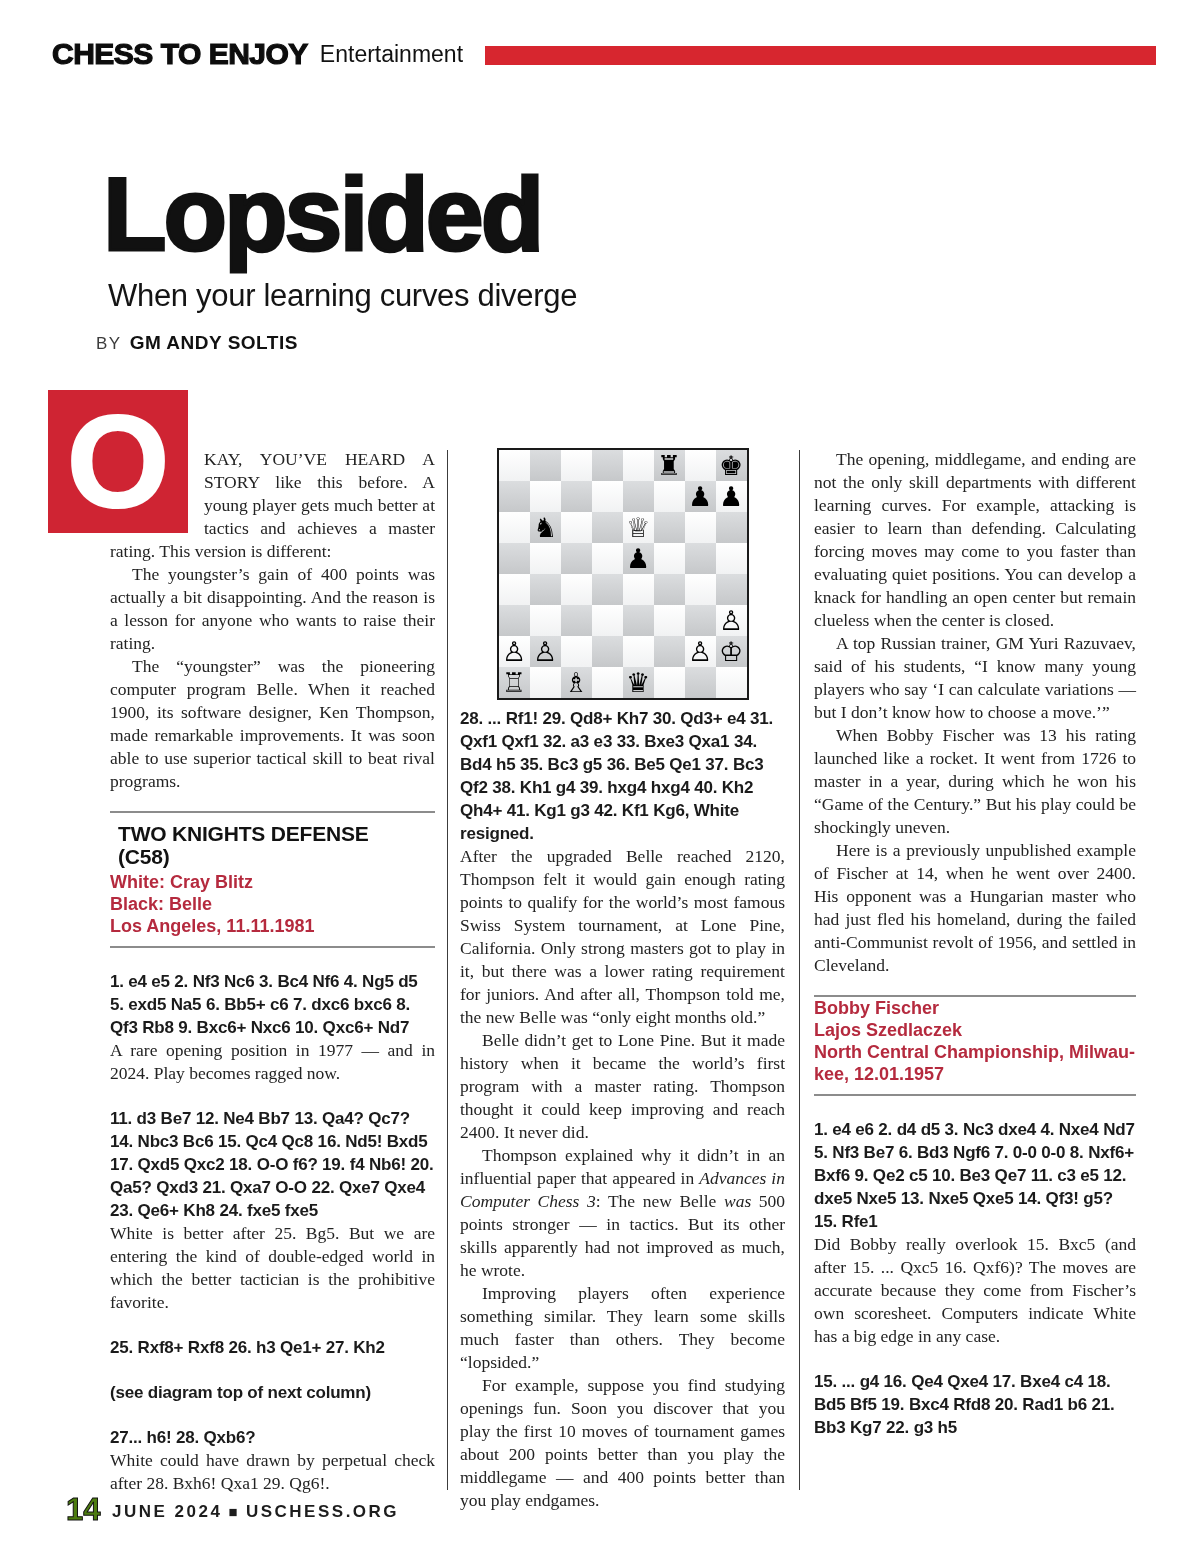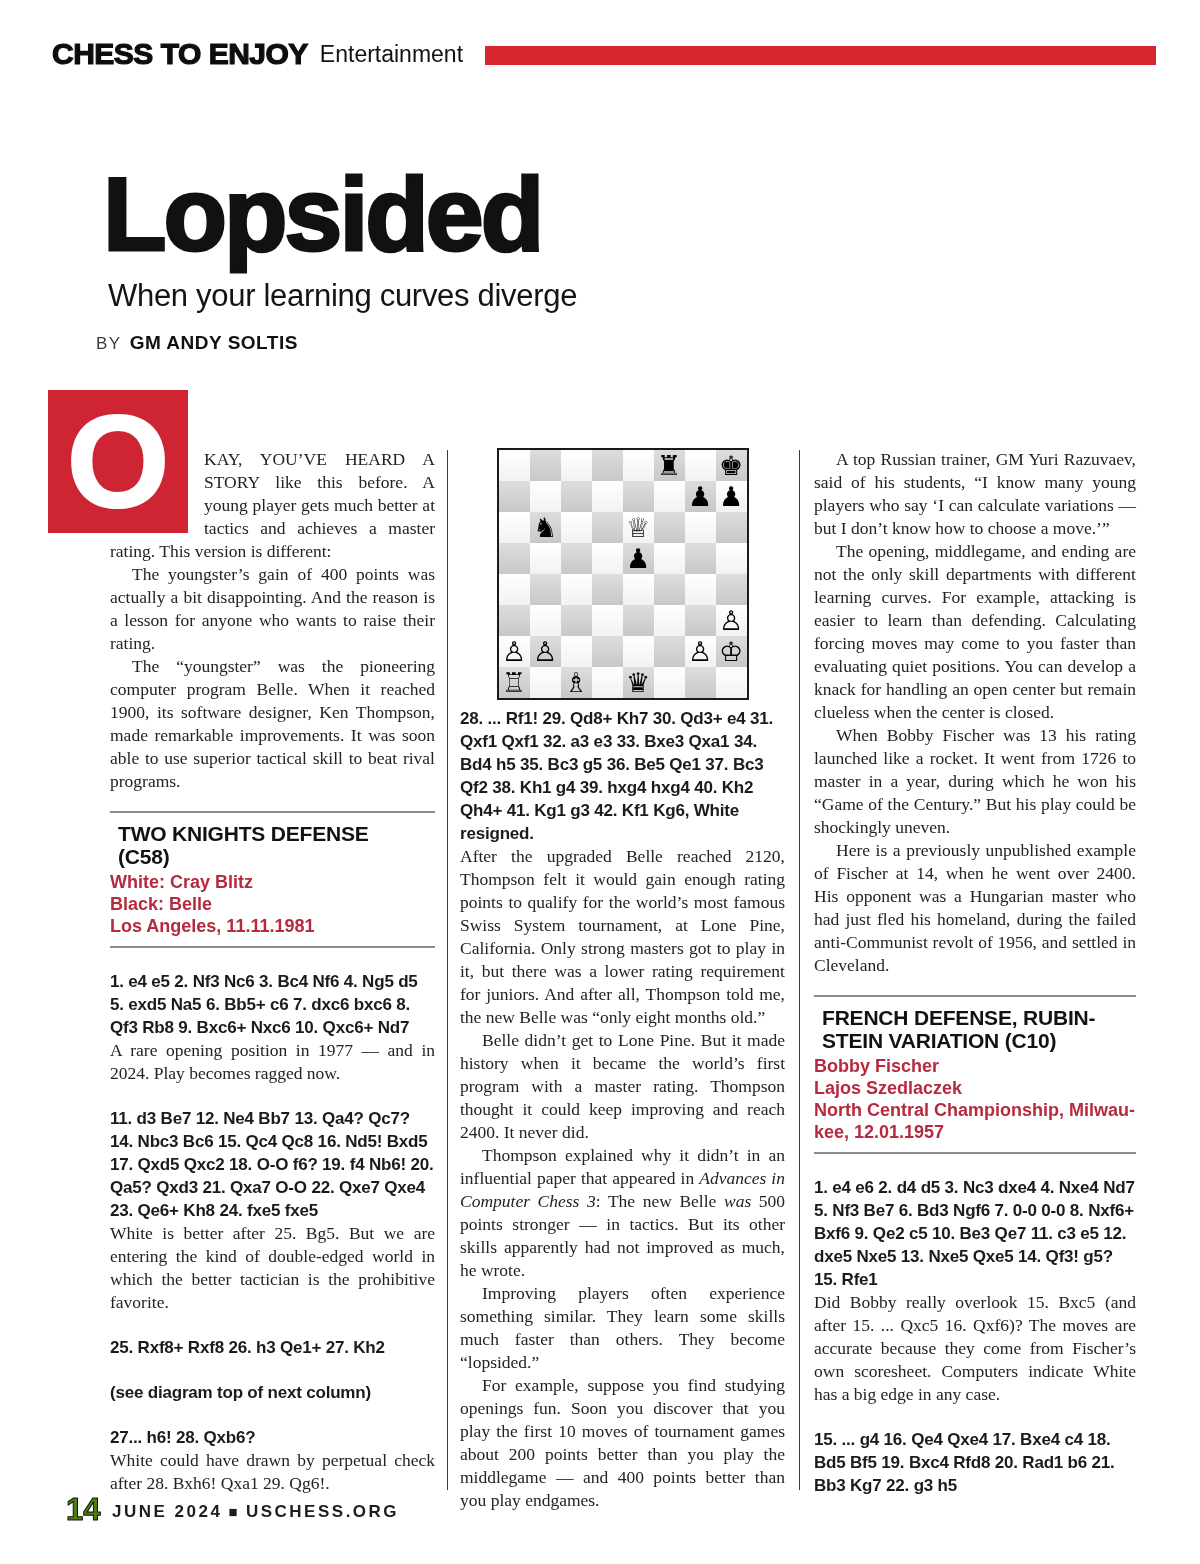--- a/index.html
+++ b/index.html
@@ -171,29 +171,27 @@
       </div>
     <p class="moves mt2">28. ... Rf1! 29. Qd8+ Kh7 30. Qd3+ e4 31. Qxf1 Qxf1 32. a3 e3 33. Bxe3 Qxa1 34. Bd4 h5 35. Bc3 g5 36. Be5 Qe1 37. Bc3 Qf2 38. Kh1 g4 39. hxg4 hxg4 40. Kh2 Qh4+ 41. Kg1 g3 42. Kf1 Kg6, White resigned.</p>
     <p class="body">After the upgraded Belle reached 2120, Thompson felt it would gain enough rating points to qualify for the world’s most famous Swiss System tournament, at Lone Pine, California. Only strong masters got to play in it, but there was a lower rating requirement for juniors. And after all, Thompson told me, the new Belle was “only eight months old.”</p>
     <p class="body indent">Belle didn’t get to Lone Pine. But it made history when it became the world’s first program with a master rating. Thompson thought it could keep improving and reach 2400. It never did.</p>
     <p class="body indent"><span>Thompson explained why it didn’t in an influential paper that appeared in </span><i>Advances in Computer Chess 3</i><span>: The new Belle </span><i>was</i><span> 500 points stronger — in tactics. But its other skills apparently had not improved as much, he wrote.</span></p>
     <p class="body indent">Improving players often experience something similar. They learn some skills much faster than others. They become “lopsided.”</p>
     <p class="body indent">For example, suppose you find studying openings fun. Soon you discover that you play the first 10 moves of tournament games about 200 points better than you play the middlegame — and 400 points better than you play endgames.</p>
   </section>
 
   <section class="col c3">
+    <p class="body indent">The opening, middlegame, and ending are not the only skill departments with different learning curves. For example, attacking is easier to learn than defending. Calculating forcing moves may come to you faster than evaluating quiet positions. You can develop a knack for handling an open center but remain clueless when the center is closed.</p>
     <p class="body indent">A top Russian trainer, GM Yuri Razuvaev, said of his students, “I know many young players who say ‘I can calculate variations — but I don’t know how to choose a move.’”</p>
-    <p class="body indent">The opening, middlegame, and ending are not the only skill departments with different learning curves. For example, attacking is easier to learn than defending. Calculating forcing moves may come to you faster than evaluating quiet positions. You can develop a knack for handling an open center but remain clueless when the center is closed.</p>
     <p class="body indent">When Bobby Fischer was 13 his rating launched like a rocket. It went from 1726 to master in a year, during which he won his “Game of the Century.” But his play could be shockingly uneven.</p>
     <p class="body indent">Here is a previously unpublished example of Fischer at 14, when he went over 2400. His opponent was a Hungarian master who had just fled his homeland, during the failed anti-Communist revolt of 1956, and settled in Cleveland.</p>
 
     <div class="game-head">
       <div class="rule"></div>
-      <h3 class="prewrap">FRENCH DEFENSE, RUBIN-
-STEIN VARIATION (C10)</h3>
       <div class="red">Bobby Fischer</div>
       <div class="red">Lajos Szedlaczek</div>
       <div class="red prewrap">North Central Championship, Milwau-
 kee, 12.01.1957</div>
       <div class="rule rule-b"></div>
     </div>
 
     <p class="moves mt">1. e4 e6 2. d4 d5 3. Nc3 dxe4 4. Nxe4 Nd7 5. Nf3 Be7 6. Bd3 Ngf6 7. 0-0 0-0 8. Nxf6+ Bxf6 9. Qe2 c5 10. Be3 Qe7 11. c3 e5 12. dxe5 Nxe5 13. Nxe5 Qxe5 14. Qf3! g5? 15. Rfe1</p>
     <p class="body">Did Bobby really overlook 15. Bxc5 (and after 15. ... Qxc5 16. Qxf6)? The moves are accurate because they come from Fischer’s own scoresheet. Computers indicate White has a big edge in any case.</p>
     <p class="moves mt">15. ... g4 16. Qe4 Qxe4 17. Bxe4 c4 18. Bd5 Bf5 19. Bxc4 Rfd8 20. Rad1 b6 21. Bb3 Kg7 22. g3 h5</p>

